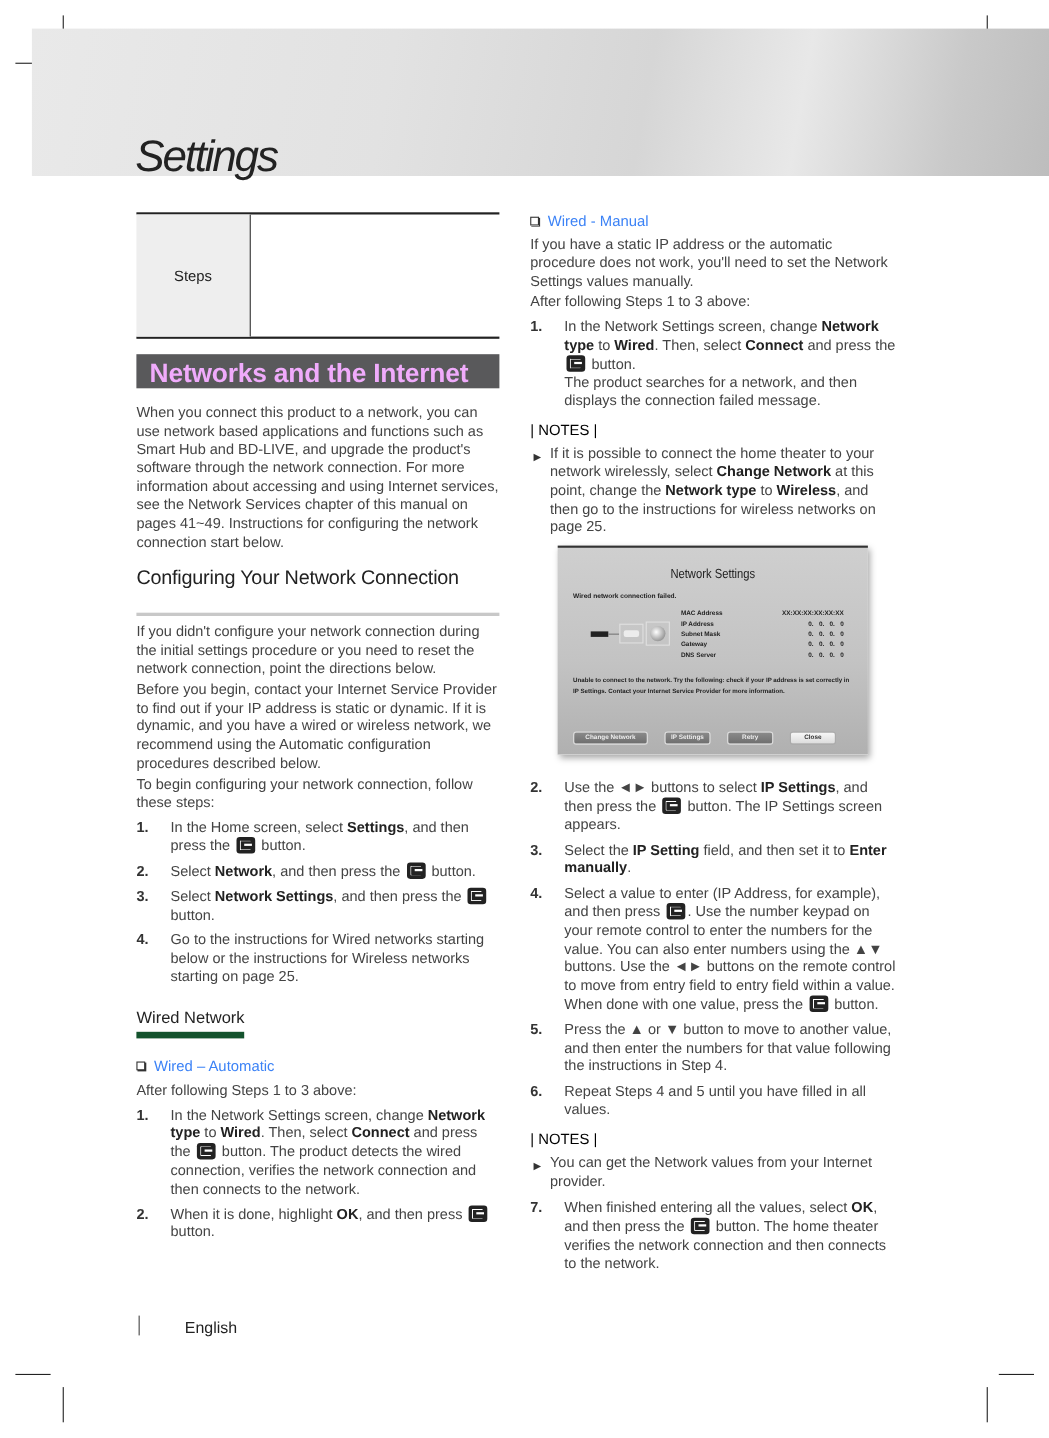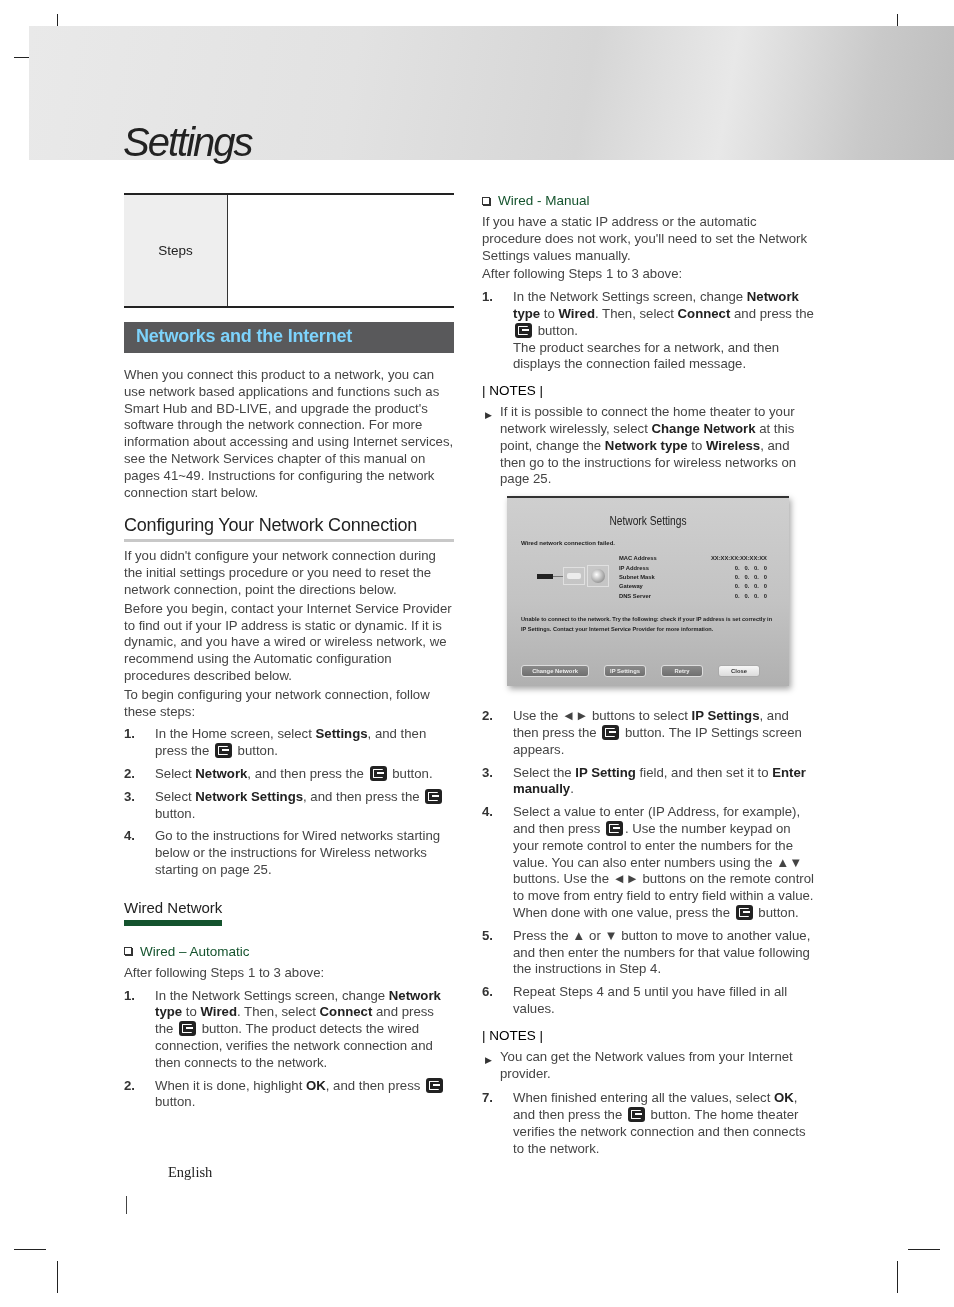--- a/index.html
+++ b/index.html
@@ -26,46 +26,46 @@
   .col-right { position: absolute; left: 482px; top: 193px; width: 332px; }
 
   p.body { font-size: 13.2px; line-height: 16.8px; color: #444; margin-bottom: 2px; }
 
   
   .reset-table { display: flex; border-top: 2px solid #222; border-bottom: 2px solid #222; width: 330px; height: 115px; }
   .reset-table .term { width: 104px; background: #eeeeee; border-right: 1px solid #333; display: flex; align-items: center; justify-content: center; font-size: 13.5px; color: #222; }
   .reset-table .desc { flex: 1; padding: 8px 8px; font-size: 13px; line-height: 16.6px; color: #444; }
 
   .section-bar {
-    margin-top: 14px; height: 31px; background: #59595b; color: #7dd3fc;
-    font-size: 18px; font-weight: bold; padding: 4px 12px; letter-spacing: -0.2px;
+    margin-top: 14px; height: 31px; background: #59595b; color: #f0abfc;
+    font-size: 24px; font-weight: bold; padding: 4px 12px; letter-spacing: -0.2px;
   }
   .intro { margin-top: 14px; }
 
-  .sub-heading { margin-top: 14px; font-size: 18px; color: #222; padding-bottom: 3px; border-bottom: 3px solid #c8c8c8; letter-spacing: -0.2px; }
+  .sub-heading { margin-top: 14px; font-size: 18px; color: #222; padding-bottom: 21px; border-bottom: 3px solid #c8c8c8; letter-spacing: -0.2px; }
 
   .steps { list-style: none; margin-top: 6px; }
   .steps li { display: flex; font-size: 13.2px; line-height: 16.8px; color: #444; margin-bottom: 6px; }
   .steps li .num { width: 31px; flex: none; font-weight: bold; color: #333; }
   .steps li .txt b { color: #222; }
 
   .enter-icon {
     display: inline-block; width: 17px; height: 15px; background: #222; border-radius: 3px;
     vertical-align: -3px; position: relative; margin: 0 2px;
   }
   .enter-icon::before {
     content: ""; position: absolute; left: 3px; top: 3px; width: 9px; height: 7px;
     border: 1.5px solid #fff; border-right: none; border-radius: 1px;
   }
   .enter-icon::after {
     content: ""; position: absolute; right: 3px; top: 6px; width: 7px; height: 2px; background: #fff;
   }
 
   .wired-heading { margin-top: 14px; display: inline-block; font-size: 15px; color: #222; padding-bottom: 4px; border-bottom: 6px solid #14532d; }
-  .check-heading { margin-top: 18px; font-size: 13.5px; color: #14532d; display: flex; align-items: center; }
+  .check-heading { margin-top: 18px; font-size: 13.5px; color: #3b82f6; display: flex; align-items: center; }
   .check-box { display: inline-block; width: 8px; height: 8px; border: 1px solid #333; margin-right: 8px; box-shadow: 1px 1px 0 #333; }
 
   .notes-label { font-size: 13.5px; color: #000000; margin-top: 10px; margin-bottom: 6px; }
   .note { display: flex; font-size: 13.2px; line-height: 16.8px; color: #444; margin-bottom: 8px; }
   .note .bullet { width: 18px; flex: none; font-size: 9px; padding-top: 3px; padding-left: 3px; color: #333; }
   .note b { color: #222; }
 
   
   .dialog {
     margin: 6px 0 0 25px; width: 282px; height: 190px; position: relative;
@@ -86,21 +86,21 @@
   .dialog .info .row { display: flex; justify-content: space-between; }
   .dialog .message { position: absolute; left: 14px; top: 117px; width: 252px; font-size: 5.6px; line-height: 9.5px; font-weight: bold; }
   .dialog .buttons { position: absolute; left: 14px; top: 167px; display: flex; gap: 0; }
   .dialog .dbtn {
     height: 12px; font-size: 5.8px; font-weight: bold; display: flex; align-items: center; justify-content: center;
     background: linear-gradient(180deg, #8a8a8a, #6f6f6f); color: #eee; border: 1px solid #ddd; border-radius: 3px; margin-right: 15px;
   }
   .dialog .dbtn.light { background: linear-gradient(180deg, #f7f7f7, #dcdcdc); color: #333; border-color: #aaa; }
 
   .footer-bar { position: absolute; left: 126px; top: 1196px; width: 1px; height: 18px; background: #444; }
-  .footer-lang { position: absolute; left: 168px; top: 1164px; font-size: 14.5px; color: #222; font-family: Liberation Serif, serif; }
+  .footer-lang { position: absolute; left: 168px; top: 1200px; font-size: 14.5px; color: #222; }
 </style>
 </head>
 <body>
 
 <div class="crop v" style="left:57px;top:14px"></div>
 <div class="crop h" style="left:14px;top:57px"></div>
 <div class="crop v" style="left:897px;top:14px"></div>
 <div class="crop h" style="left:908px;top:57px"></div>
 <div class="crop h" style="left:14px;top:1249px"></div>
 <div class="crop v" style="left:57px;top:1261px"></div>

